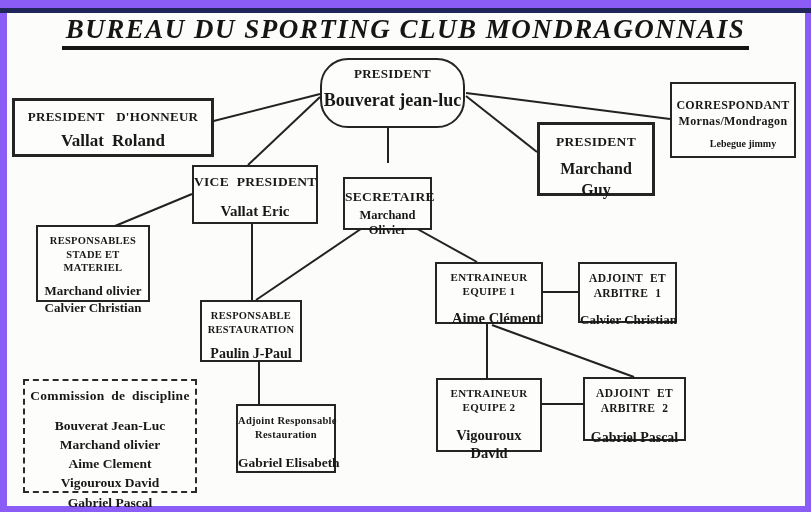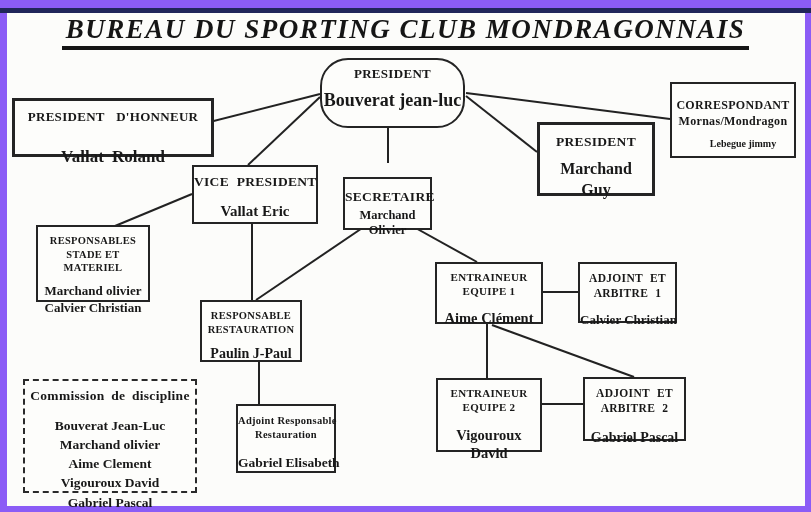--- a/index.html
+++ b/index.html
@@ -42,21 +42,21 @@
   .dashed{border:2px dashed #2a2a2a;}
   .role{letter-spacing:.3px;}
   .ws4{word-spacing:4px;}
   .ws8{word-spacing:8px;}
   
   .b-president     {left:320px;top:58px; width:145px;height:70px;padding-top:6px;border-radius:28px;}
   .b-president .role{font-size:13px;}
   .b-president .nm {font-size:18px;margin-top:7px;}
   .b-honneur       {left:12px; top:98px; width:202px;height:59px;padding-top:8px;}
   .b-honneur .role {font-size:13px;}
-  .b-honneur .nm   {font-size:17px;margin-top:21px;}
+  .b-honneur .nm   {font-size:17px;margin-top:5px;}
   .b-correspondant {left:670px;top:82px; width:126px;height:76px;padding-top:14px;}
   .b-correspondant .role{font-size:12px;line-height:1.3;}
   .b-correspondant .nm{font-size:10px;margin-top:9px;margin-left:20px;}
   .b-tresorier     {left:537px;top:122px;width:118px;height:74px;padding-top:9px;}
   .b-tresorier .role{font-size:13.5px;}
   .b-tresorier .nm {font-size:16px;line-height:1.3;}
   .b-tresorier .nm1{margin-top:8px;}
   .b-vice          {left:192px;top:165px;width:126px;height:59px;padding-top:7px;}
   .b-vice .role    {font-size:13.5px;}
   .b-vice .nm      {font-size:15px;margin-top:11px;}
@@ -66,21 +66,21 @@
   .b-secretaire .nm1{margin-top:2px;}
   .b-stade         {left:36px; top:225px;width:114px;height:77px;padding-top:7px;}
   .b-stade .role   {font-size:10.5px;line-height:1.3;}
   .b-stade .nm     {font-size:13px;line-height:1.3;}
   .b-stade .nm1    {margin-top:8px;}
   .b-restauration  {left:200px;top:300px;width:102px;height:62px;padding-top:7px;}
   .b-restauration .role{font-size:10.5px;line-height:1.3;}
   .b-restauration .nm{font-size:14px;margin-top:9px;}
   .b-entraineur1   {left:435px;top:262px;width:108px;height:62px;padding-top:6px;}
   .b-entraineur1 .role{font-size:11px;line-height:1.3;}
-  .b-entraineur1 .nm{font-size:14.5px;margin-top:10px;}
+  .b-entraineur1 .nm{font-size:14.5px;margin-top:10px;text-align:right;}
   .b-adjoint1      {left:578px;top:262px;width:99px; height:61px;padding-top:7px;}
   .b-adjoint1 .role{font-size:11.5px;line-height:1.3;}
   .b-adjoint1 .nm  {font-size:13px;margin-top:11px;}
   .b-entraineur2   {left:436px;top:378px;width:106px;height:74px;padding-top:6px;}
   .b-entraineur2 .role{font-size:11px;line-height:1.3;}
   .b-entraineur2 .nm{font-size:14.5px;line-height:1.3;}
   .b-entraineur2 .nm1{margin-top:11px;}
   .b-adjoint2      {left:583px;top:377px;width:103px;height:64px;padding-top:7px;}
   .b-adjoint2 .role{font-size:11.5px;line-height:1.3;}
   .b-adjoint2 .nm  {font-size:14px;margin-top:13px;}

